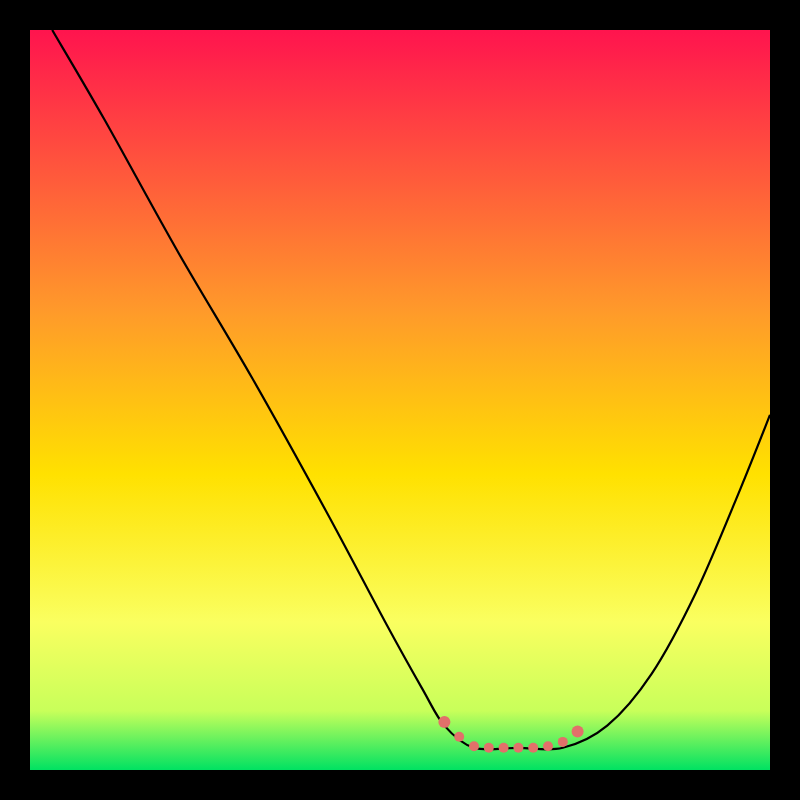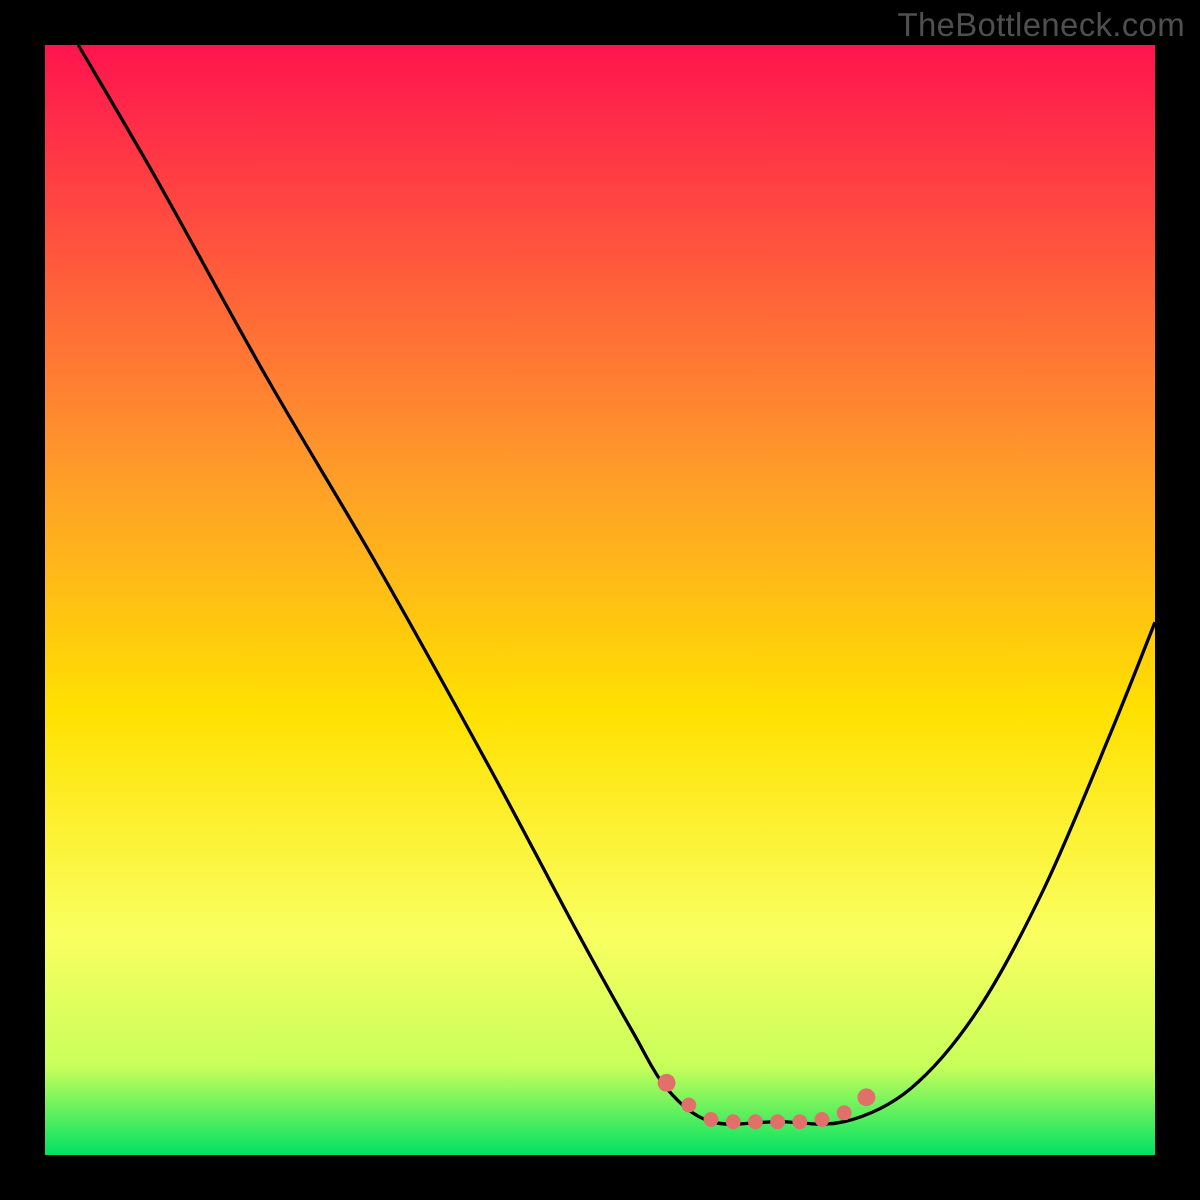--- a/index.html
+++ b/index.html
@@ -48,21 +48,20 @@
     font-weight: 500;
     color: #4f4f4f;
     letter-spacing: 0.2px;
   }
 </style>
 </head>
 <body>
 
 <div class="frame">
 
-  <div class="watermark">TheBottleneck.com</div>
 
   <div class="plot-area">
 
     <svg class="gradient-bg" viewBox="0 0 740 740" preserveAspectRatio="none">
       <defs>
         <linearGradient id="bg-grad" x1="0" y1="0" x2="0" y2="1">
           <stop id="gs0" offset="0%" stop-color="#ff144e"></stop>
           <stop id="gs1" offset="38%" stop-color="#ff9a2a"></stop>
           <stop id="gs2" offset="60%" stop-color="#ffe100"></stop>
           <stop id="gs3" offset="80%" stop-color="#faff60"></stop>

